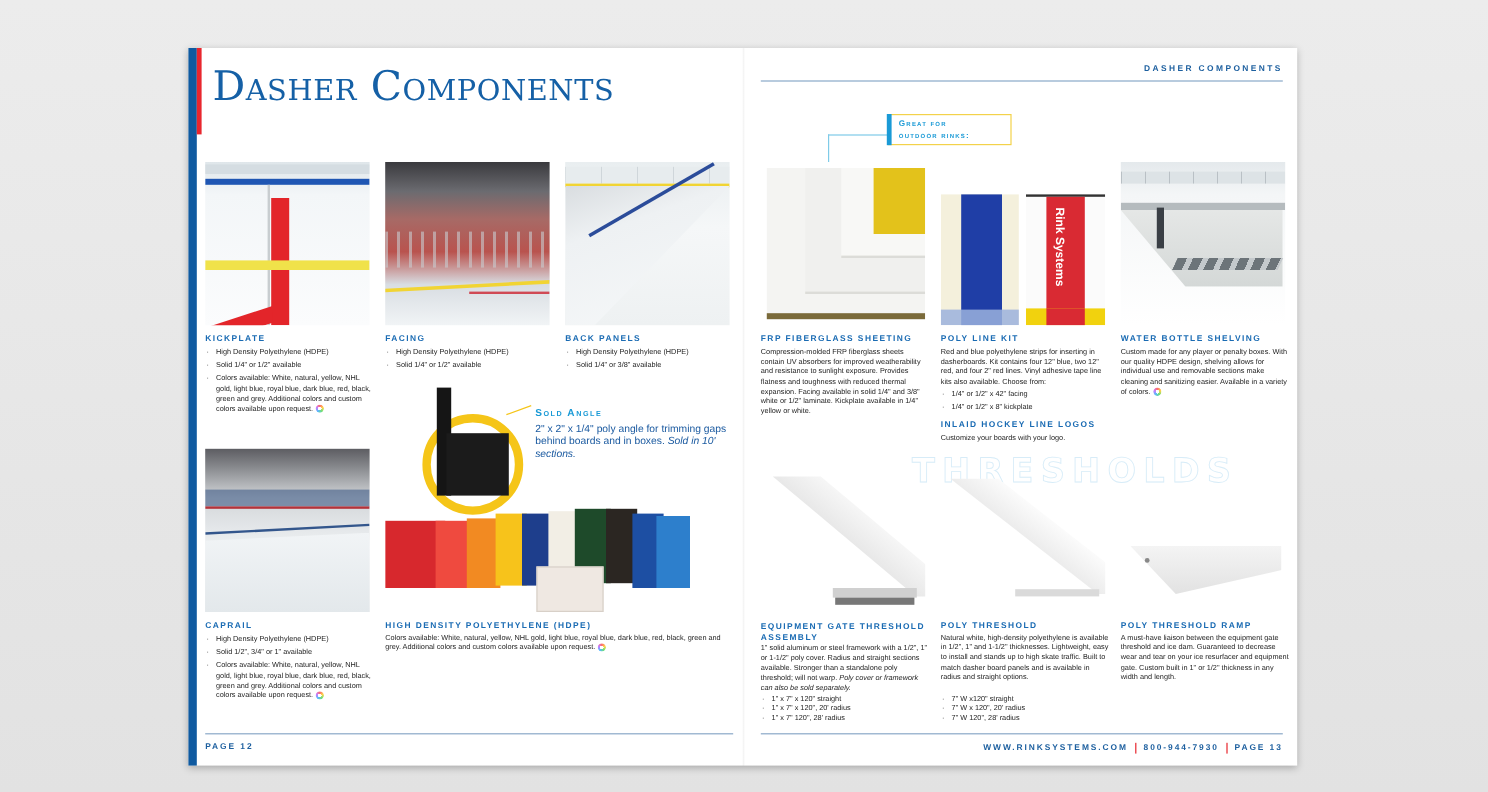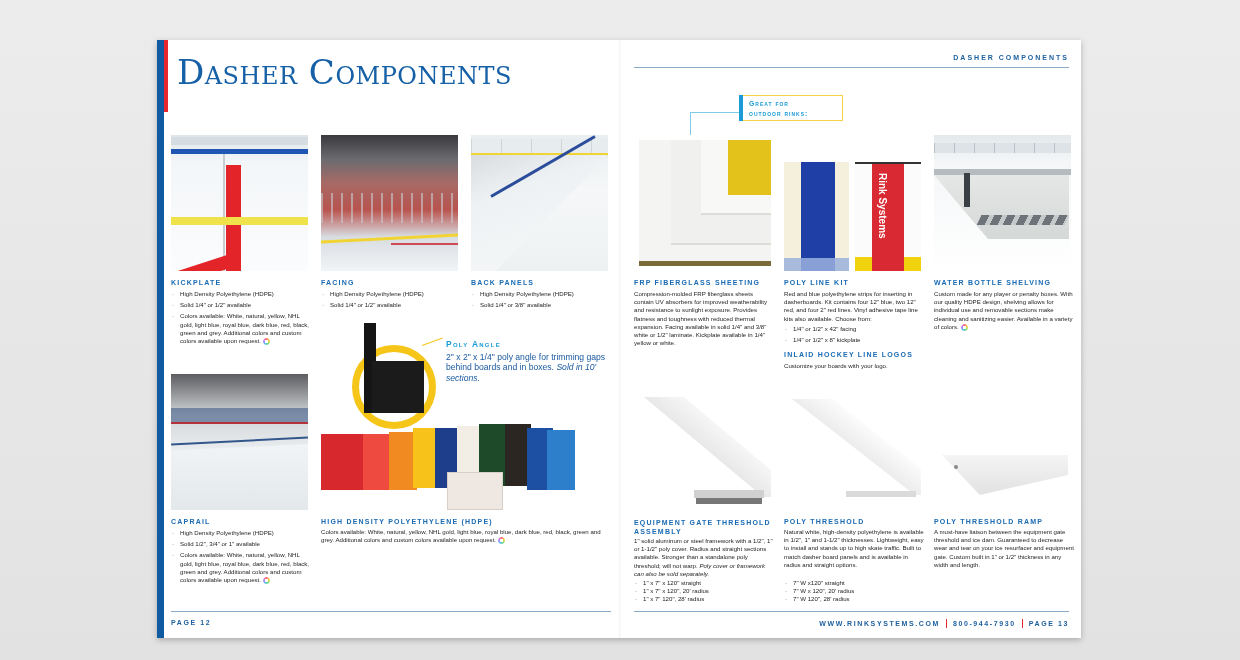--- a/index.html
+++ b/index.html
@@ -129,21 +129,21 @@
   <div class="sec-head" style="left:314px;top:239px;">BACK PANELS</div>
   <ul class="body-text bullets" style="left:314px;top:250px;width:140px;">
     <li>High Density Polyethylene (HDPE)</li>
     <li>Solid 1/4" or 3/8" available</li>
   </ul>
 
   <div style="position:absolute;left:195px;top:305px;width:84px;height:84px;border-radius:50%;border:7px solid #f5c518;"></div>
   <div style="position:absolute;left:207px;top:283px;width:12px;height:90px;background:#151515;"></div>
   <div style="position:absolute;left:215px;top:321px;width:52px;height:52px;background:#1b1b1b;"></div>
   <div style="position:absolute;left:265px;top:305px;width:22px;height:1px;background:#f5c518;transform:rotate(-20deg);transform-origin:left;"></div>
-  <div class="poly-angle-head">Poly Angle</div>
+  <div class="poly-angle-head">Sold Angle</div>
   <div class="poly-angle-text">
     <span>2" x 2" x 1/4" poly angle for trimming gaps behind boards and in boxes.</span>
     <i>Sold in 10' sections.</i>
   </div>
 
   <div class="img" style="left:14px;top:334px;width:137px;height:136px;background:linear-gradient(180deg,#5d5d62 0%,#8a8c90 12%,#d3d6d9 30%,#eef1f3 60%,#dfe4e7 100%);">
     <div style="position:absolute;left:0;top:34px;width:137px;height:14px;background:#3d5a85;opacity:0.6;"></div>
     <div style="position:absolute;left:0;top:48px;width:137px;height:2px;background:#b4323a;"></div>
     <div style="position:absolute;left:0;top:70px;width:137px;height:66px;background:linear-gradient(180deg,#f1f4f6,#e3e8eb);clip-path:polygon(0 10%,100% 0,100% 100%,0 100%);"></div>
     <div style="position:absolute;left:0;top:66px;width:137px;height:2px;background:#33568c;transform:rotate(-3deg);"></div>
@@ -227,20 +227,21 @@
     <li>1/4" or 1/2" x 8" kickplate</li>
   </ul>
   <div class="sec-head" style="left:627px;top:311px;">INLAID HOCKEY LINE LOGOS</div>
   <div class="body-text" style="left:627px;top:322px;width:140px;">Customize your boards with your logo.</div>
 
   <div class="sec-head" style="left:777px;top:239px;">WATER BOTTLE SHELVING</div>
   <div class="body-text" style="left:777px;top:250px;width:140px;">
     <span>Custom made for any player or penalty boxes. With our quality HDPE design, shelving allows for individual use and removable sections make cleaning and sanitizing easier. Available in a variety of colors.</span><span class="wheel"></span>
   </div>
 
+  <div class="ghost" style="left:603px;top:336px;font-size:28px;letter-spacing:6px;">THRESHOLDS</div>
 
   <div class="img" style="left:477px;top:355px;width:137px;height:115px;">
     <div style="position:absolute;left:10px;top:2px;width:40px;height:100px;background:linear-gradient(90deg,#e8e8e8,#f6f6f6);transform:skewX(50deg);transform-origin:top left;"></div>
     <div style="position:absolute;left:60px;top:95px;width:70px;height:8px;background:#d0d0d0;"></div>
     <div style="position:absolute;left:62px;top:103px;width:66px;height:6px;background:#777;"></div>
   </div>
   <div class="img" style="left:627px;top:355px;width:137px;height:115px;">
     <div style="position:absolute;left:8px;top:4px;width:40px;height:96px;background:linear-gradient(90deg,#ececec,#fbfbfb);transform:skewX(52deg);transform-origin:top left;"></div>
     <div style="position:absolute;left:62px;top:96px;width:70px;height:6px;background:#dadada;"></div>
   </div>

